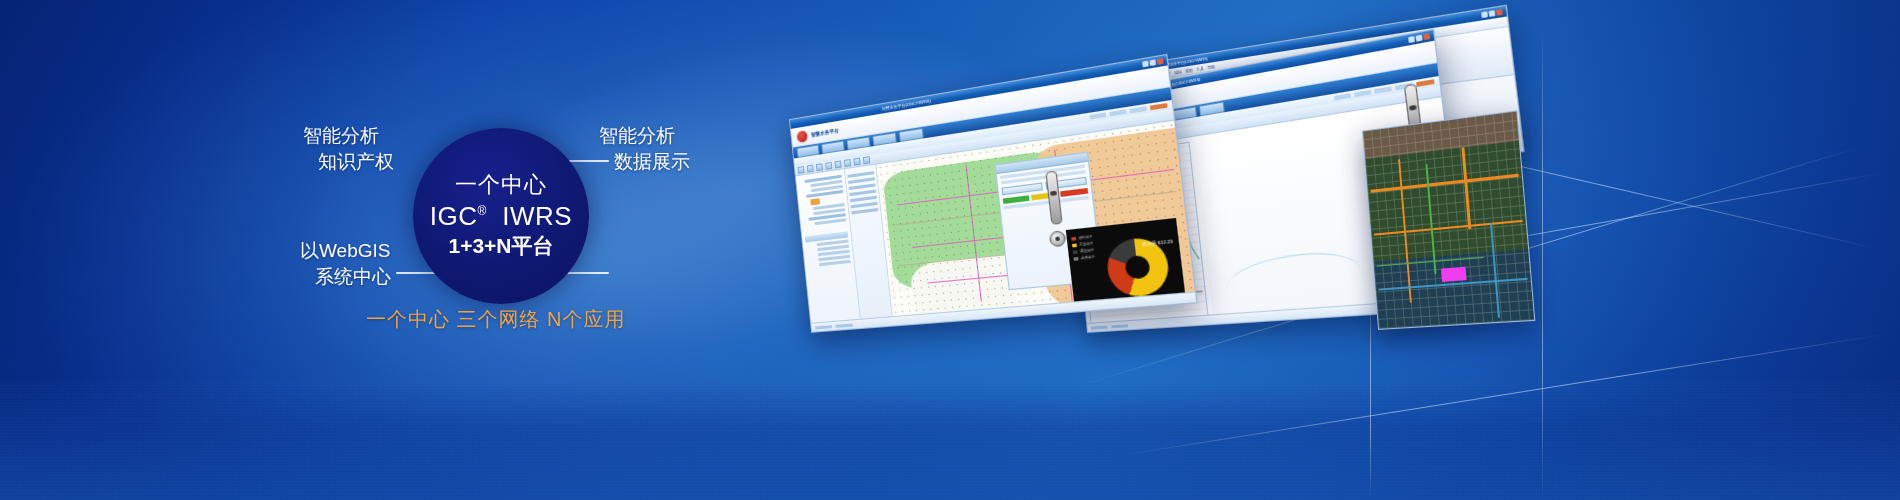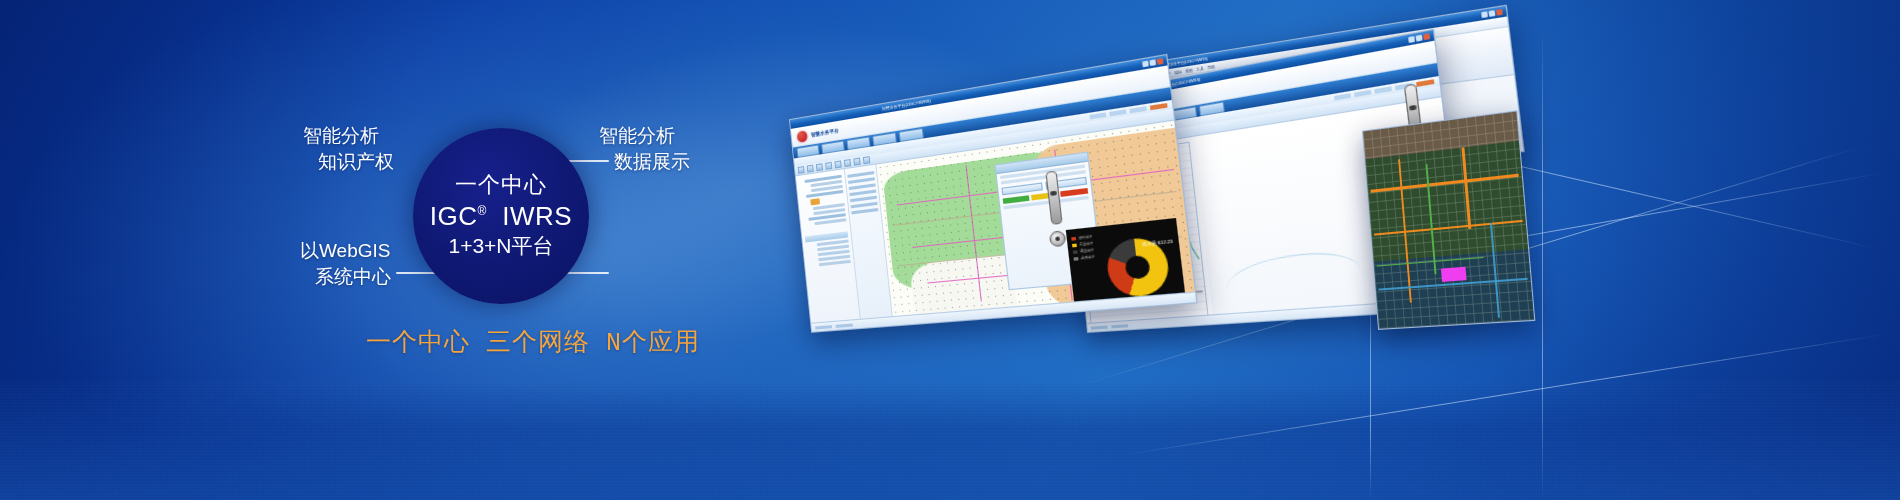--- a/index.html
+++ b/index.html
@@ -35,39 +35,39 @@
   .gv{position:absolute;width:1px;background:linear-gradient(180deg,rgba(210,230,255,0) 0%,rgba(215,235,255,.5) 30%,rgba(215,235,255,.5) 70%,rgba(210,230,255,0) 100%);}
 
   
   .hub{position:absolute;left:413px;top:128px;width:176px;height:176px;border-radius:50%;
     background:radial-gradient(circle at 42% 32%, #17208c 0%, #101a77 45%, #0b1363 100%);
     box-shadow:0 0 26px rgba(6,14,70,.55);
     display:flex;flex-direction:column;align-items:center;justify-content:center;color:#fff;}
   .hub-l1{font-size:22px;letter-spacing:1px;line-height:1.1;margin-bottom:4px;}
   .hub-l2{font-size:26px;line-height:1.15;letter-spacing:.5px;white-space:nowrap;}
   .hub-l2 sup{font-size:12px;vertical-align:super;}
-  .hub-l3{font-size:21px;line-height:1.2;margin-top:2px;}
+  .hub-l3{font-size:21px;line-height:1.2;margin-top:2px;font-weight:bold;}
 
   .lbl{position:absolute;color:#fff;font-size:19px;line-height:1.35;white-space:nowrap;
        text-shadow:0 1px 3px rgba(0,20,70,.45);}
   .lbl .r2{display:block;margin-left:15px;}
   .lbl-tl{left:303px;top:123px;text-align:left;}
   .lbl-tl .r2{text-align:right;}
   .lbl-bl{left:300px;top:238px;text-align:left;}
   .lbl-bl .r2{text-align:right;}
   .lbl-tr{left:599px;top:123px;text-align:left;}
   .lbl-br{left:599px;top:238px;text-align:left;}
 
   .conn{position:absolute;height:2px;background:rgba(255,255,255,.85);border-radius:1px;}
   .c-tr{left:565px;top:160px;width:44px;}
   .c-bl{left:396px;top:272px;width:44px;}
   .c-br{left:565px;top:272px;width:44px;}
 
-  .tagline{position:absolute;left:366px;top:325px;color:#f5a43c;font-size:25px;letter-spacing:1px;
-    white-space:nowrap;text-shadow:0 1px 3px rgba(0,20,70,.35);font-family:Liberation Mono, monospace;}
+  .tagline{position:absolute;left:366px;top:306px;color:#f5a43c;font-size:20px;letter-spacing:1px;
+    white-space:nowrap;text-shadow:0 1px 3px rgba(0,20,70,.35);}
 
   
   .winwrap{position:absolute;}
   .win{position:absolute;background:#eef3fb;border:1px solid #9fb9d8;
     box-shadow:0 10px 26px rgba(2,16,60,.48);overflow:hidden;}
   .tbar{height:9px;background:linear-gradient(180deg,#3e8cde 0%,#1560b8 55%,#0d4fa4 100%);
     display:flex;align-items:center;padding:0 3px;gap:2px;}
   .tbar .tt{font-size:4px;color:#fff;white-space:nowrap;overflow:hidden;}
   .tbar .tbtns{margin-left:auto;display:flex;gap:1px;}
   .tbar .tbtns i{width:5px;height:5px;background:#cfe2f6;display:block;border-radius:1px;}

